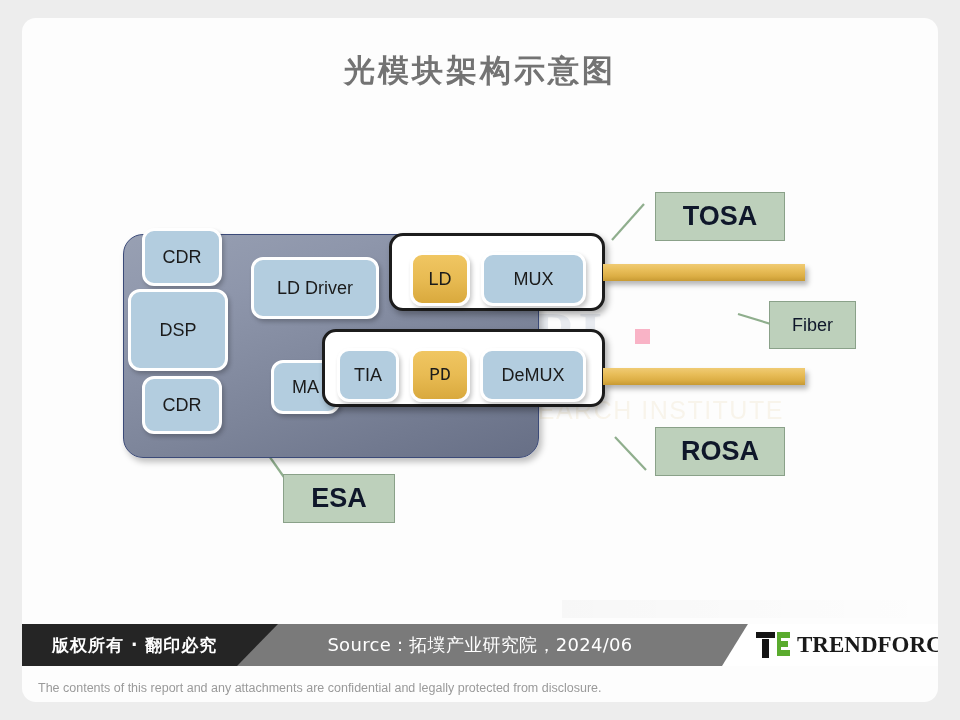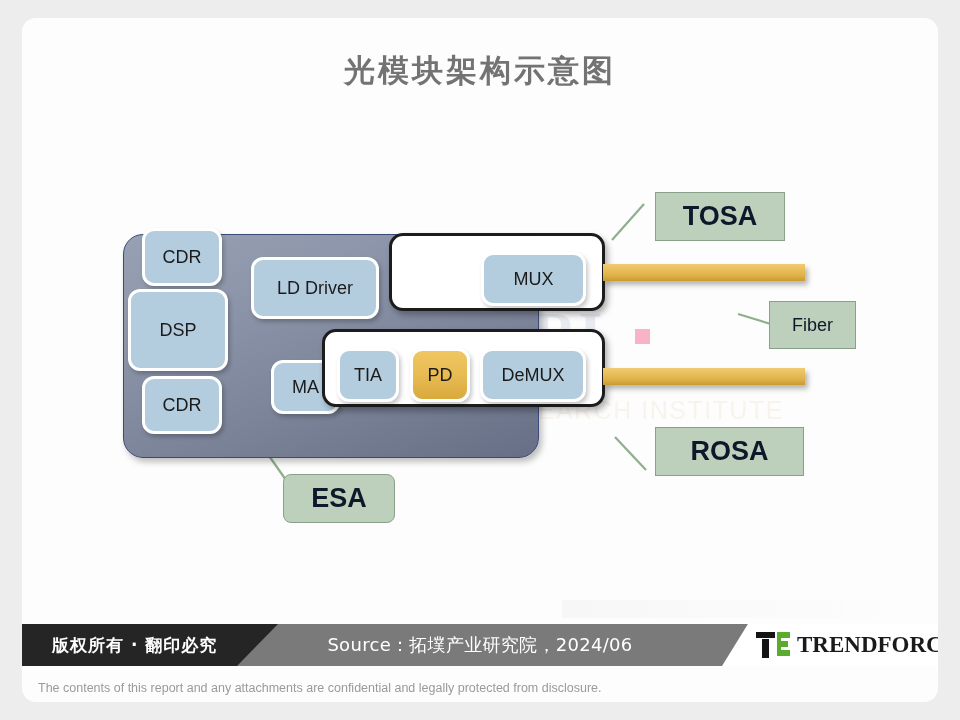--- a/index.html
+++ b/index.html
@@ -216,53 +216,56 @@
 
   <div class="chip" style="left:229px; top:239px; width:128px; height:62px;">
     <span>LD Driver</span>
   </div>
 
   <div class="chip" style="left:249px; top:342px; width:69px; height:54px;">
     <span>MA</span>
   </div>
 
   <div class="white-mod" style="left:367px; top:215px; width:216px; height:78px;"></div>
+  <div class="chip gold" style="left:388px; top:234px; width:60px; height:54px;">
+    <span>LD</span>
+  </div>
   <div class="chip" style="left:459px; top:234px; width:105px; height:54px;">
     <span>MUX</span>
   </div>
 
   <div class="white-mod" style="left:300px; top:311px; width:283px; height:78px;"></div>
   <div class="chip" style="left:315px; top:330px; width:62px; height:54px;">
     <span>TIA</span>
   </div>
-  <div class="chip gold" style="left:388px; top:330px; width:60px; height:54px;">
+  <div class="chip gold" style="left:388px; top:330px; width:60px; height:54px;font-family:Liberation Mono, monospace;">
     <span>PD</span>
   </div>
   <div class="chip" style="left:458px; top:330px; width:106px; height:54px;">
     <span>DeMUX</span>
   </div>
 
   <div class="fiber-bar" style="left:581px; top:246px; width:202px;"></div>
   <div class="fiber-bar" style="left:581px; top:350px; width:202px;"></div>
 
   <div id="pink-marker"></div>
 
   <div class="green-label big" style="left:633px; top:174px; width:130px; height:49px;">
     <span>TOSA</span>
   </div>
 
   <div class="green-label small" style="left:747px; top:283px; width:87px; height:48px;">
     <span>Fiber</span>
   </div>
 
-  <div class="green-label big" style="left:633px; top:409px; width:149px; height:49px;">
+  <div class="green-label big" style="left:633px; top:409px; width:130px; height:49px;">
     <span>ROSA</span>
   </div>
 
-  <div class="green-label big" style="left:261px; top:456px; width:112px; height:49px;border-radius:8px;">
+  <div class="green-label big" style="left:261px; top:456px; width:112px; height:49px;">
     <span>ESA</span>
   </div>
 
   <div id="footer-faint"></div>
   <div id="footer-grey-tail"></div>
 
   <div id="footer-source">
     <span>Source：拓墣产业研究院，2024/06</span>
   </div>
 

